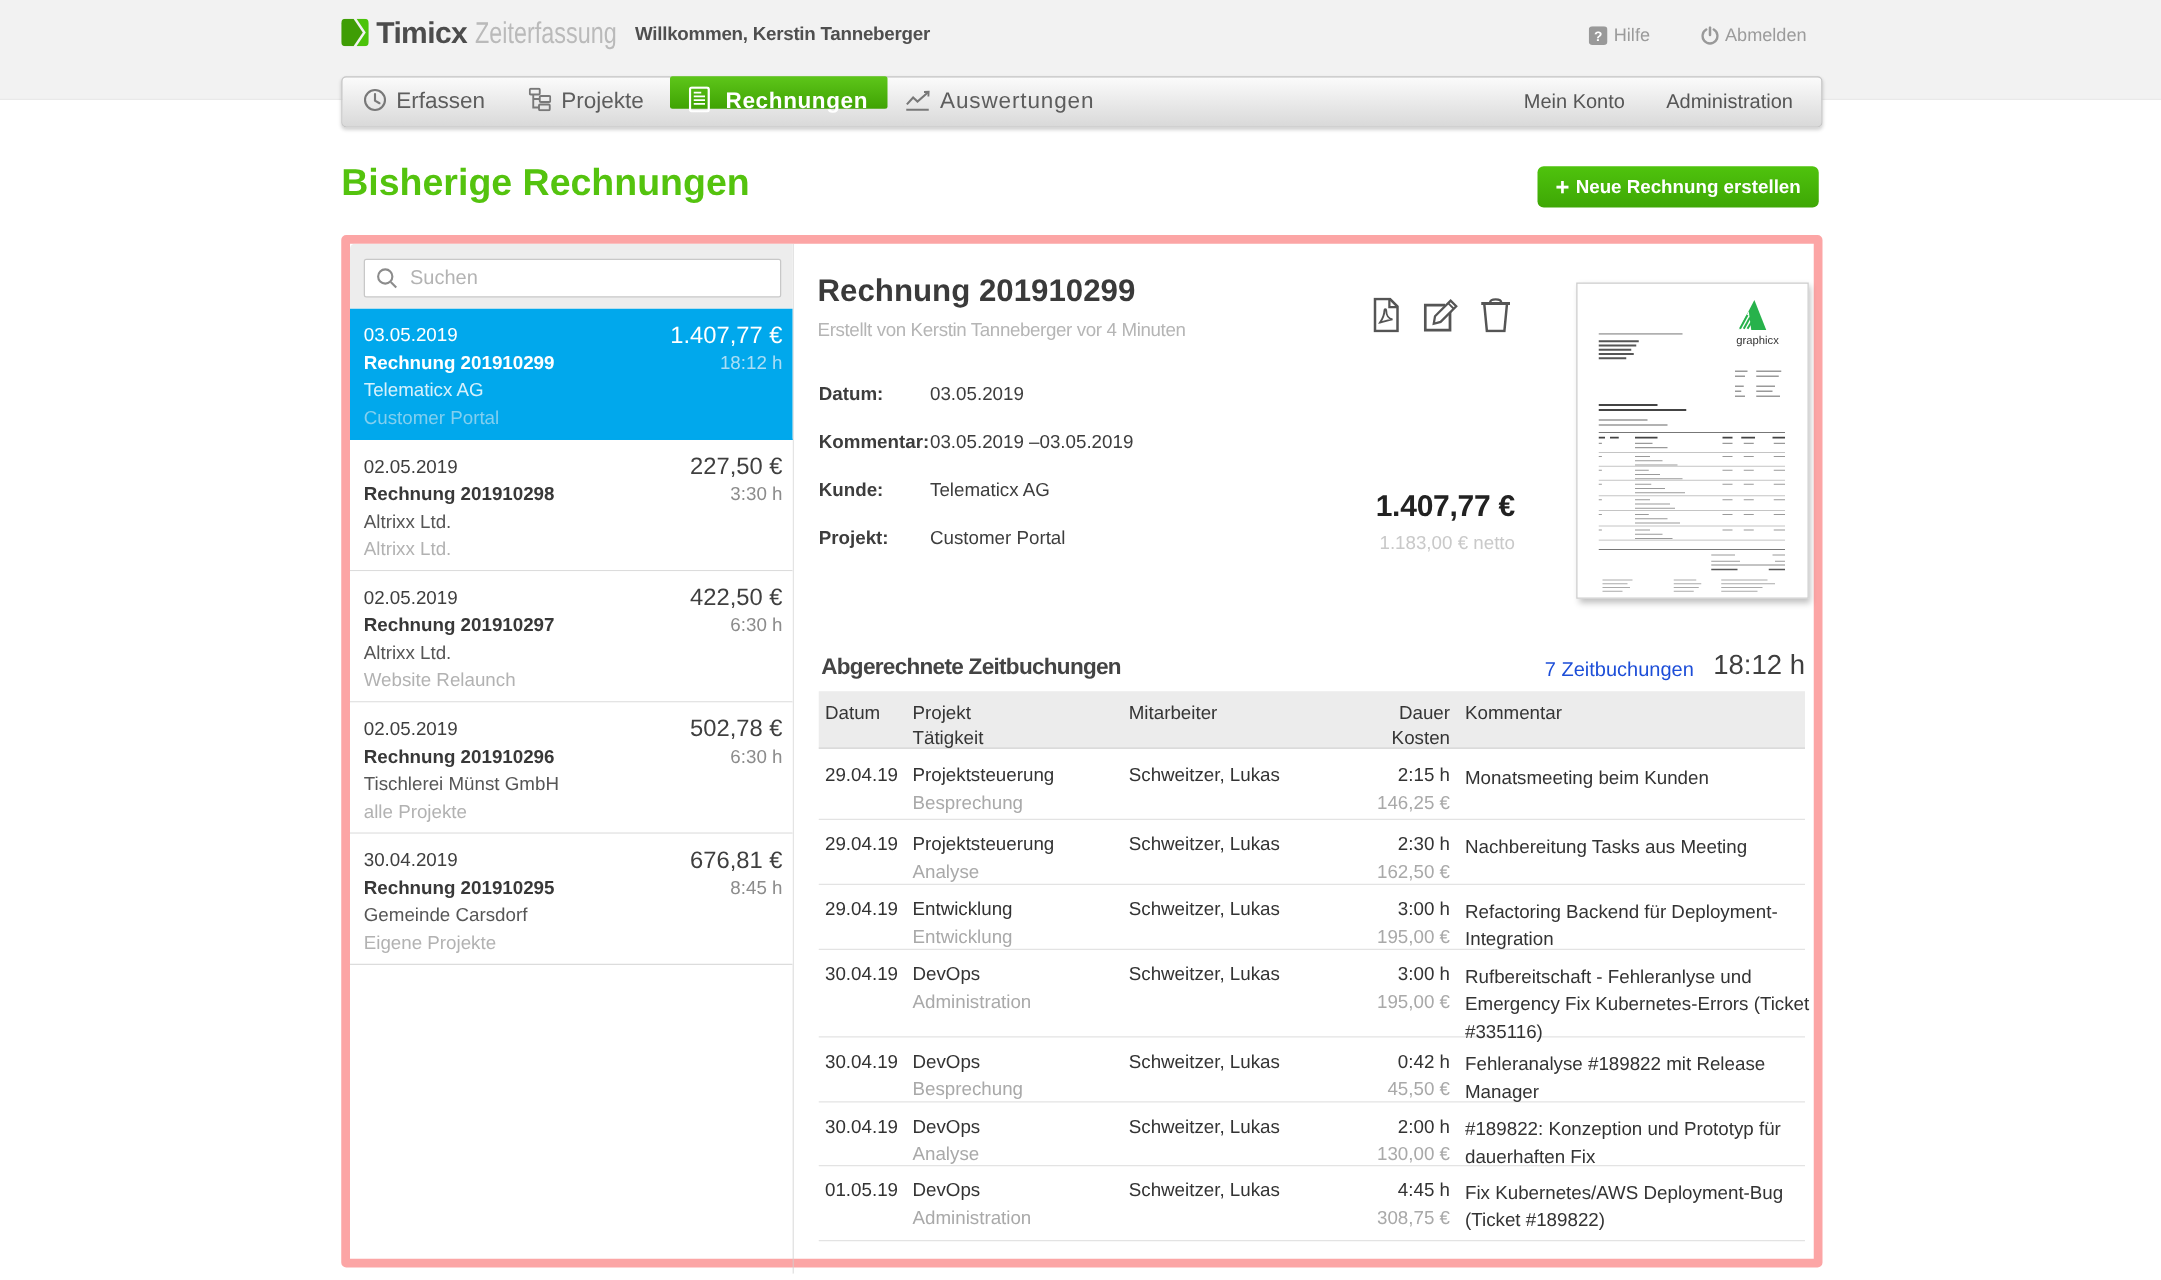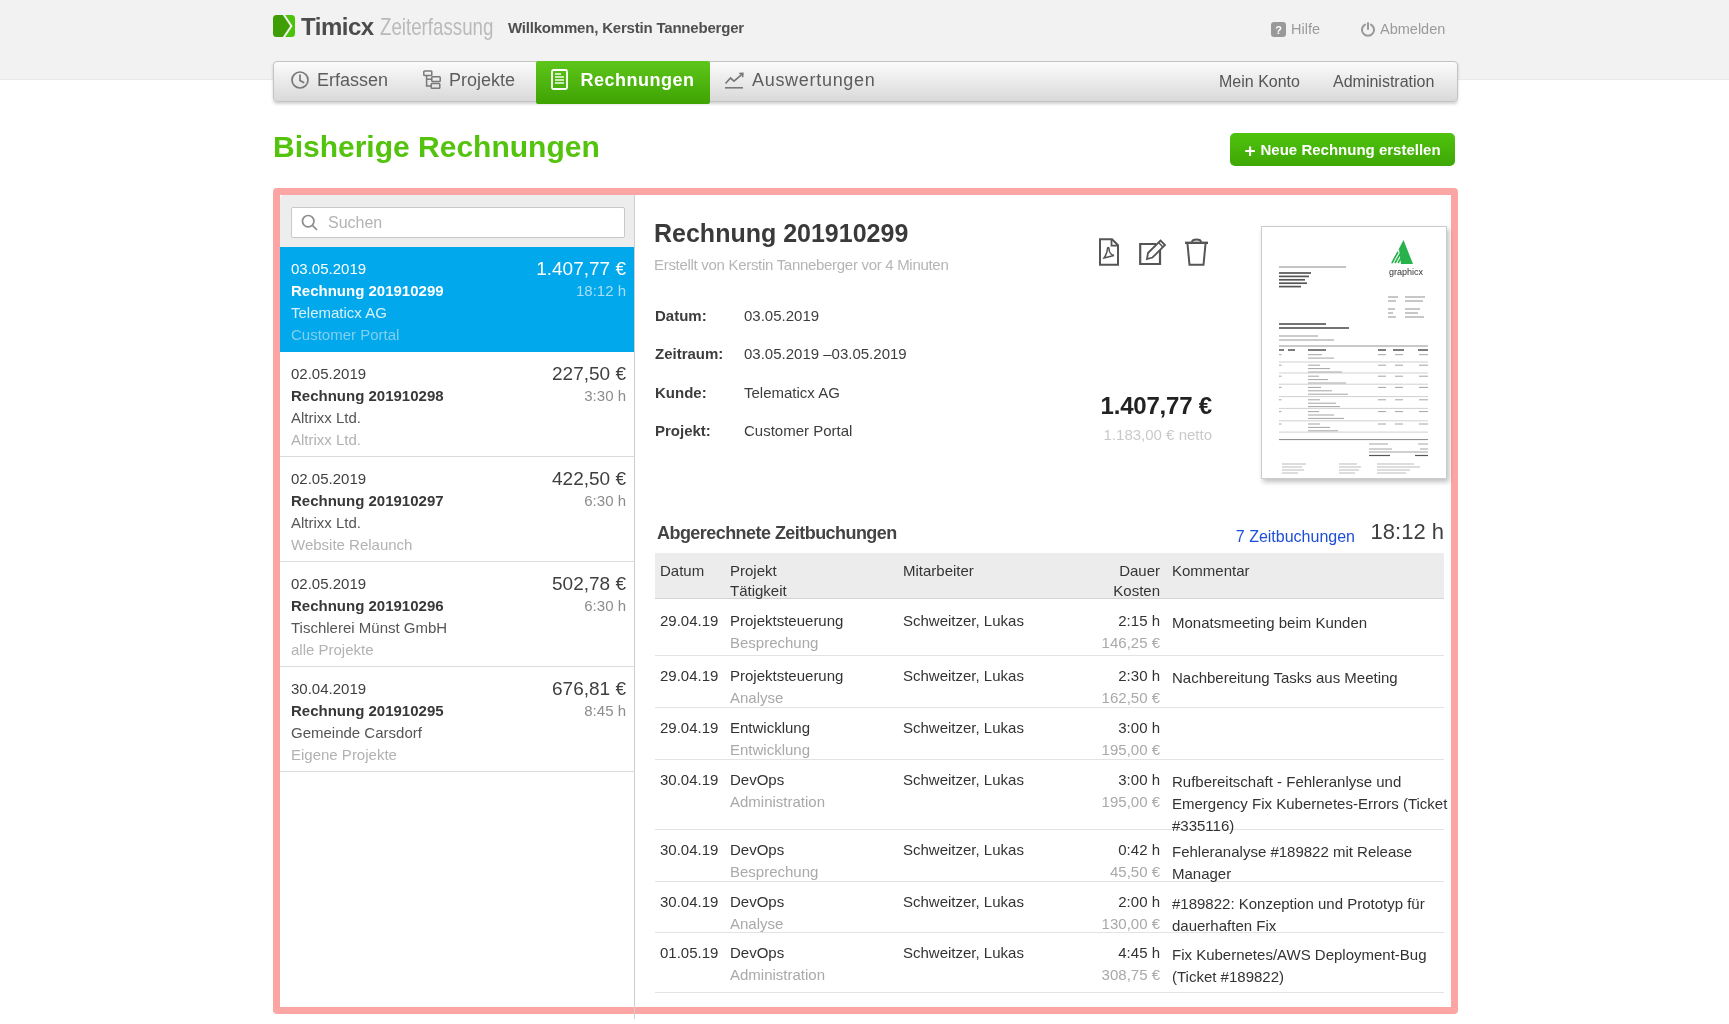--- a/index.html
+++ b/index.html
@@ -13,21 +13,21 @@
   #brand { position:absolute; left:301px; top:13px; font-size:24px; font-weight:bold; color:#4c4c4c; letter-spacing:-0.5px; white-space:nowrap;}
   #brand span { font-weight:normal; color:#bababa; letter-spacing:0; display:inline-block; transform:scaleX(0.78); transform-origin:0 50%; font-size:24px;}
   #welcome { position:absolute; left:508px; top:19px; font-size:15px; font-weight:bold; color:#4f4f4f; letter-spacing:-0.2px; }
   .toplink { position:absolute; top:21px; font-size:14.5px; color:#9b9b9b; }
   
   #nav { position:absolute; left:273px; top:61px; width:1185px; height:41px;
     background:linear-gradient(#fbfbfb,#d9d9d9); border:1px solid #c3c3c3;
     border-radius:4px; box-shadow:0 2px 3px rgba(0,0,0,0.18); }
   .tab { position:absolute; top:0; height:39px; line-height:36px; font-size:18px; color:#5d5d5d; }
   .tab svg { vertical-align:-3px; margin-right:8px; }
-  #tab-active { position:absolute; left:262px; top:-1px; width:174px; height:43px;
+  #tab-active { position:absolute; left:262px; top:-1px; width:174px; height:26px;
     background:linear-gradient(#5ec61a,#3fa303); border-radius:2px;
     text-align:center; line-height:39px; font-size:18px; font-weight:bold; color:#fff; letter-spacing:0.5px; }
   #tab-active svg { vertical-align:-4px; margin-right:10px; }
   .navright { position:absolute; top:0; height:39px; line-height:40px; font-size:16px; color:#555; }
   
   #h1 { position:absolute; left:273px; top:130px; font-size:30px; font-weight:bold; color:#54c30e; }
   #newbtn { position:absolute; left:1230px; top:133px; width:225px; height:33px;
     background:linear-gradient(#4fc30d,#3ea705); border-radius:5px; color:#fff;
     font-size:15px; font-weight:bold; text-align:center; line-height:33px; }
   #newbtn b { font-size:19px; font-weight:bold; vertical-align:-1.5px; margin-right:5px; }
@@ -219,21 +219,21 @@
     </svg>
     <svg width="25" height="28" viewBox="0 0 25 28">
       <path d="M8 4 Q8 1.5 12.5 1.5 Q17 1.5 17 4" fill="none" stroke="#555" stroke-width="1.8"></path>
       <line x1="1" y1="4.8" x2="24" y2="4.8" stroke="#555" stroke-width="2.4"></line>
       <path d="M3.5 6 L5.5 26.8 L19.5 26.8 L21.5 6" fill="none" stroke="#555" stroke-width="2"></path>
     </svg>
   </div>
 
   <div class="dlabel" style="top:112px;">Datum:</div>
     <div class="dvalue" style="top:112px;">03.05.2019</div>
-  <div class="dlabel" style="top:150px;">Zeitraum:</div>
+  <div class="dlabel" style="top:150px;">Kommentar:</div>
     <div class="dvalue" style="top:150px;">03.05.2019 –03.05.2019</div>
   <div class="dlabel" style="top:189px;">Kunde:</div>
     <div class="dvalue" style="top:189px;">Telematicx AG</div>
   <div class="dlabel" style="top:227px;">Projekt:</div>
     <div class="dvalue" style="top:227px;">Customer Portal</div>
 
   <div id="damount">1.407,77 €</div>
   <div id="dnetto">1.183,00 € netto</div>
 
   <div id="preview">
@@ -408,20 +408,21 @@
         <div class="c4b">162,50 €</div>
       <div class="c5">Nachbereitung Tasks aus Meeting</div>
     </div>
     <div class="trow" style="height:52px;">
       <div class="c1">29.04.19</div>
       <div class="c2">Entwicklung</div>
         <div class="c2b">Entwicklung</div>
       <div class="c3">Schweitzer, Lukas</div>
       <div class="c4">3:00 h</div>
         <div class="c4b">195,00 €</div>
+      <div class="c5">Refactoring Backend für Deployment-Integration</div>
     </div>
     <div class="trow" style="height:70px;">
       <div class="c1">30.04.19</div>
       <div class="c2">DevOps</div>
         <div class="c2b">Administration</div>
       <div class="c3">Schweitzer, Lukas</div>
       <div class="c4">3:00 h</div>
         <div class="c4b">195,00 €</div>
       <div class="c5">Rufbereitschaft - Fehleranlyse und Emergency Fix Kubernetes-Errors (Ticket #335116)</div>
     </div>

